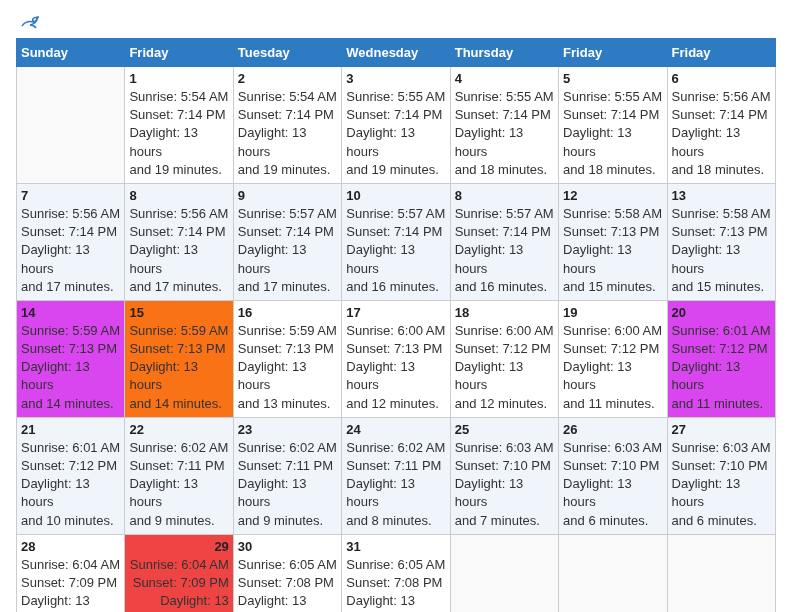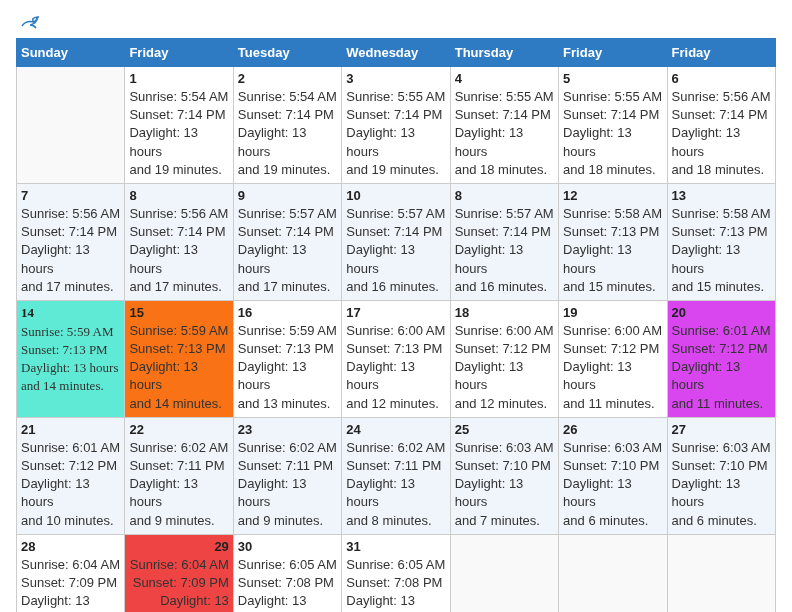--- a/index.html
+++ b/index.html
@@ -203,21 +203,21 @@
         </td>
         <td style="background: rgb(240, 245, 251);">
           <span class="day-num">13</span>
           <div class="day-info" style="white-space: pre-line;">Sunrise: 5:58 AM
 Sunset: 7:13 PM
 Daylight: 13 hours
 and 15 minutes.</div>
         </td>
       </tr>
       <tr>
-        <td style="background: #5eead4; font-family: Liberation Serif, serif;">
+        <td style="background: #d946ef;">
           <span class="day-num">14</span>
           <div class="day-info" style="white-space: pre-line;">Sunrise: 5:59 AM
 Sunset: 7:13 PM
 Daylight: 13 hours
 and 14 minutes.</div>
         </td>
         <td style="background: #f97316;">
           <span class="day-num">15</span>
           <div class="day-info" style="white-space: pre-line;">Sunrise: 5:59 AM
 Sunset: 7:13 PM

